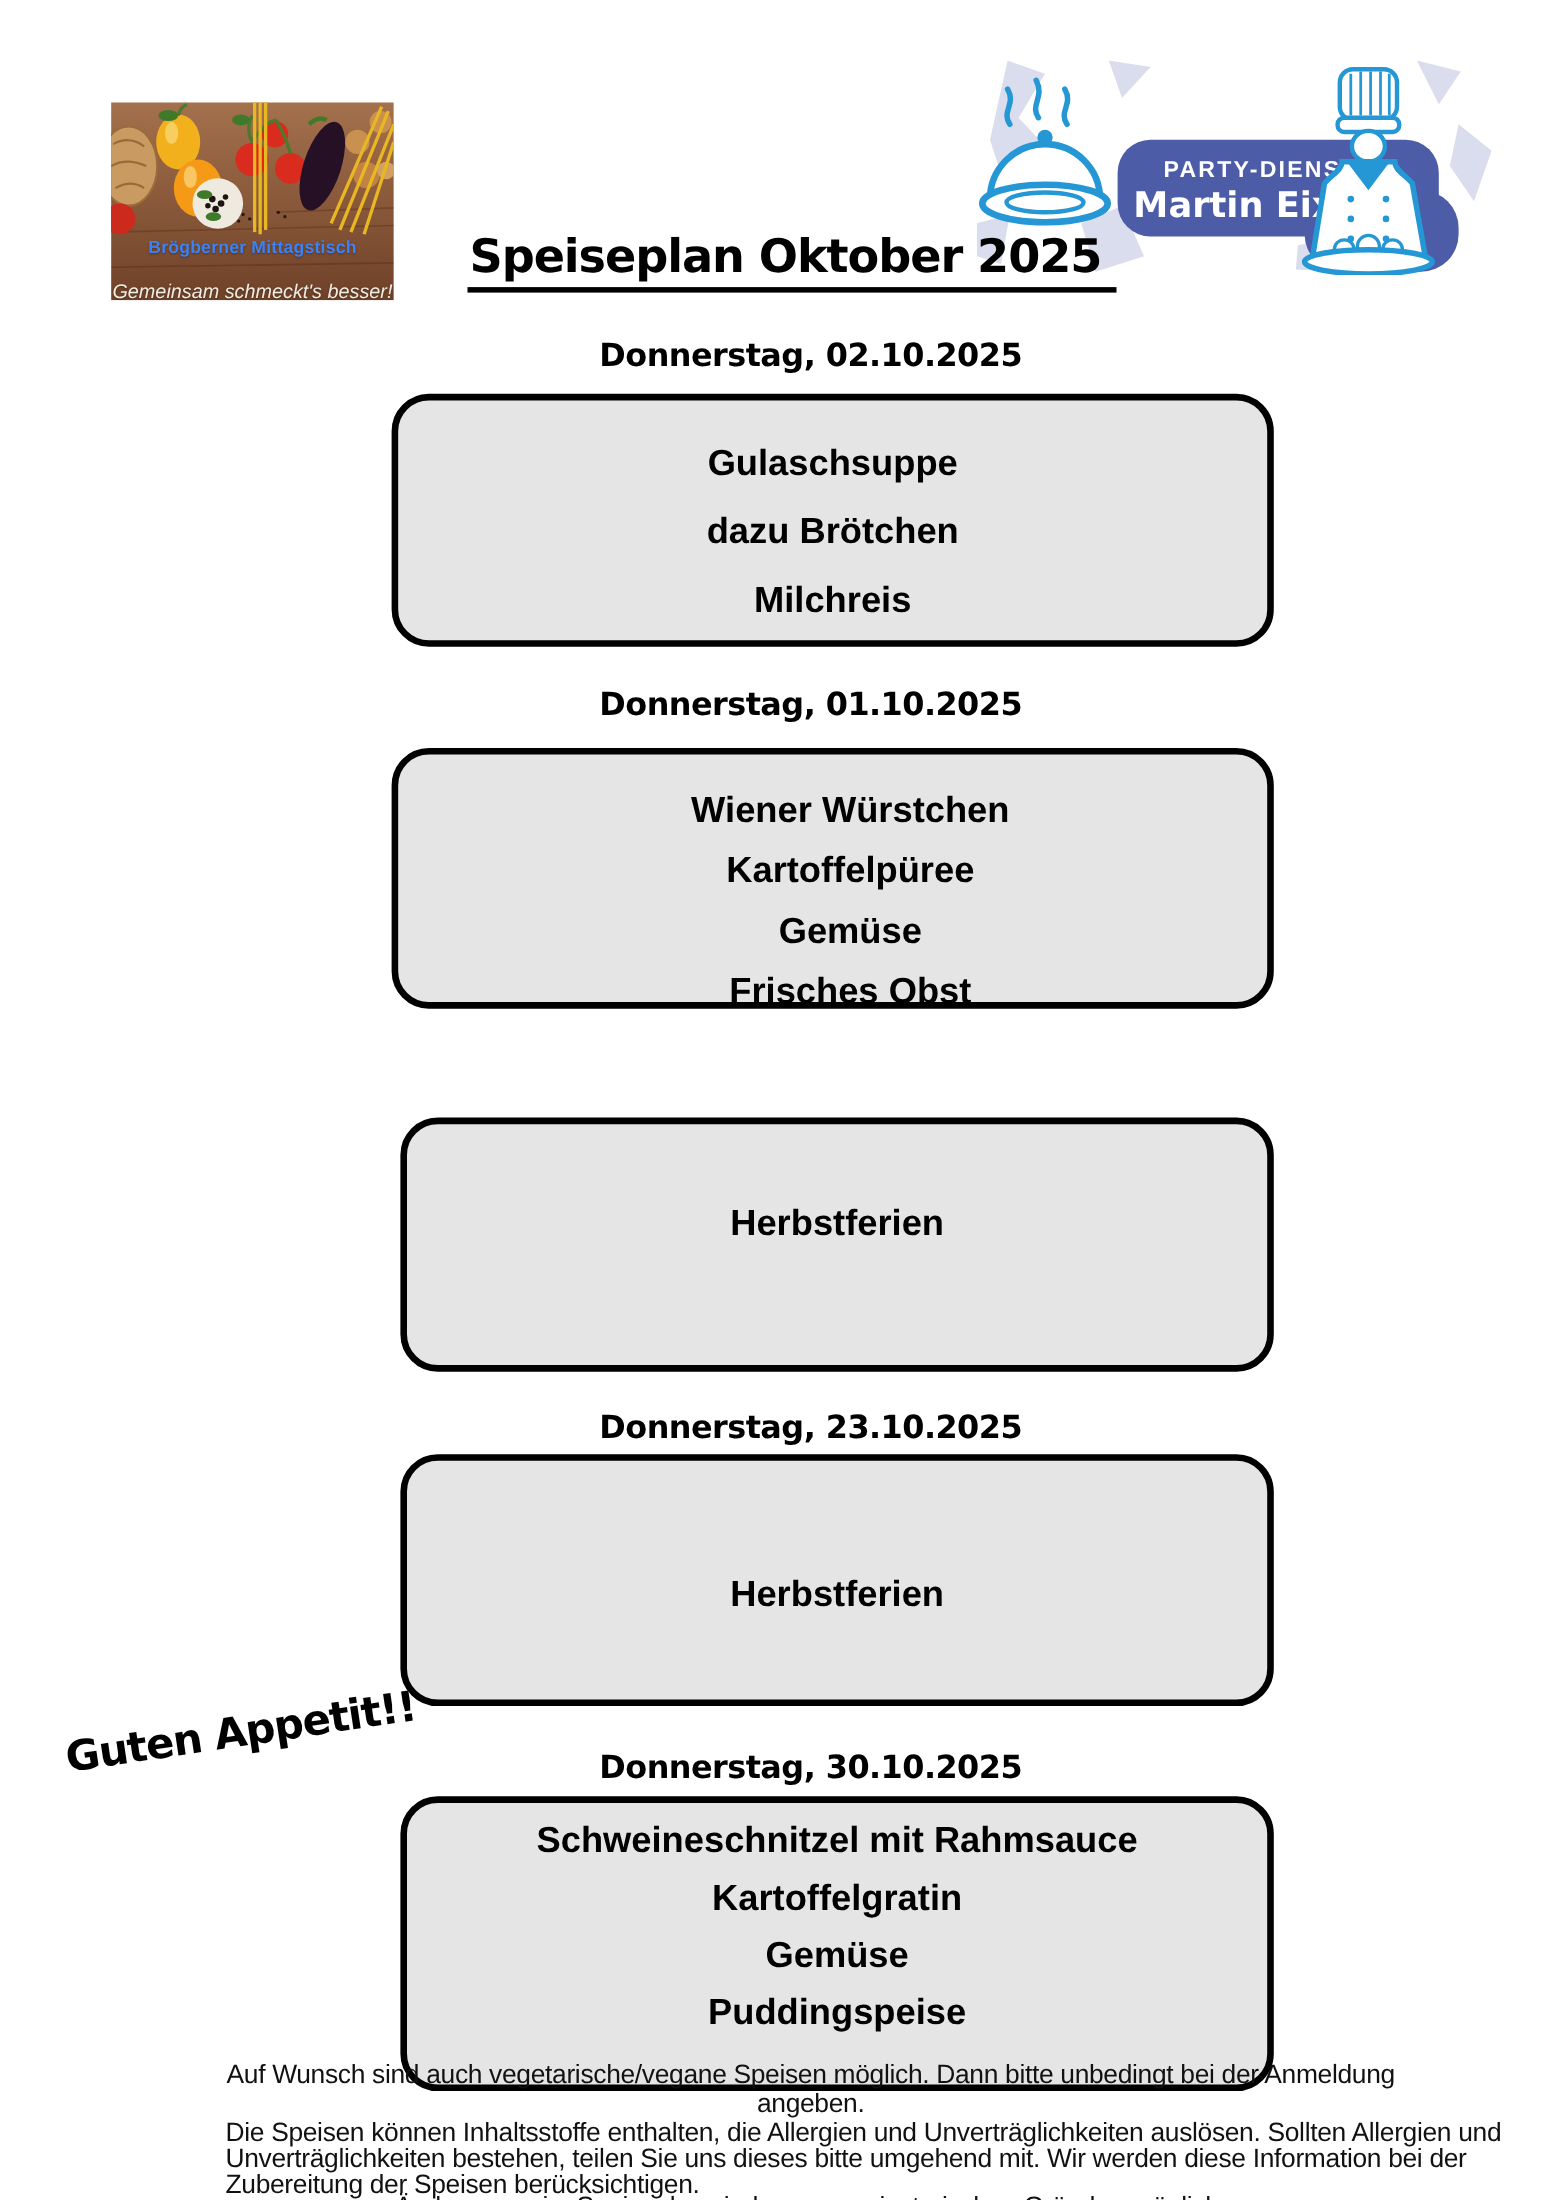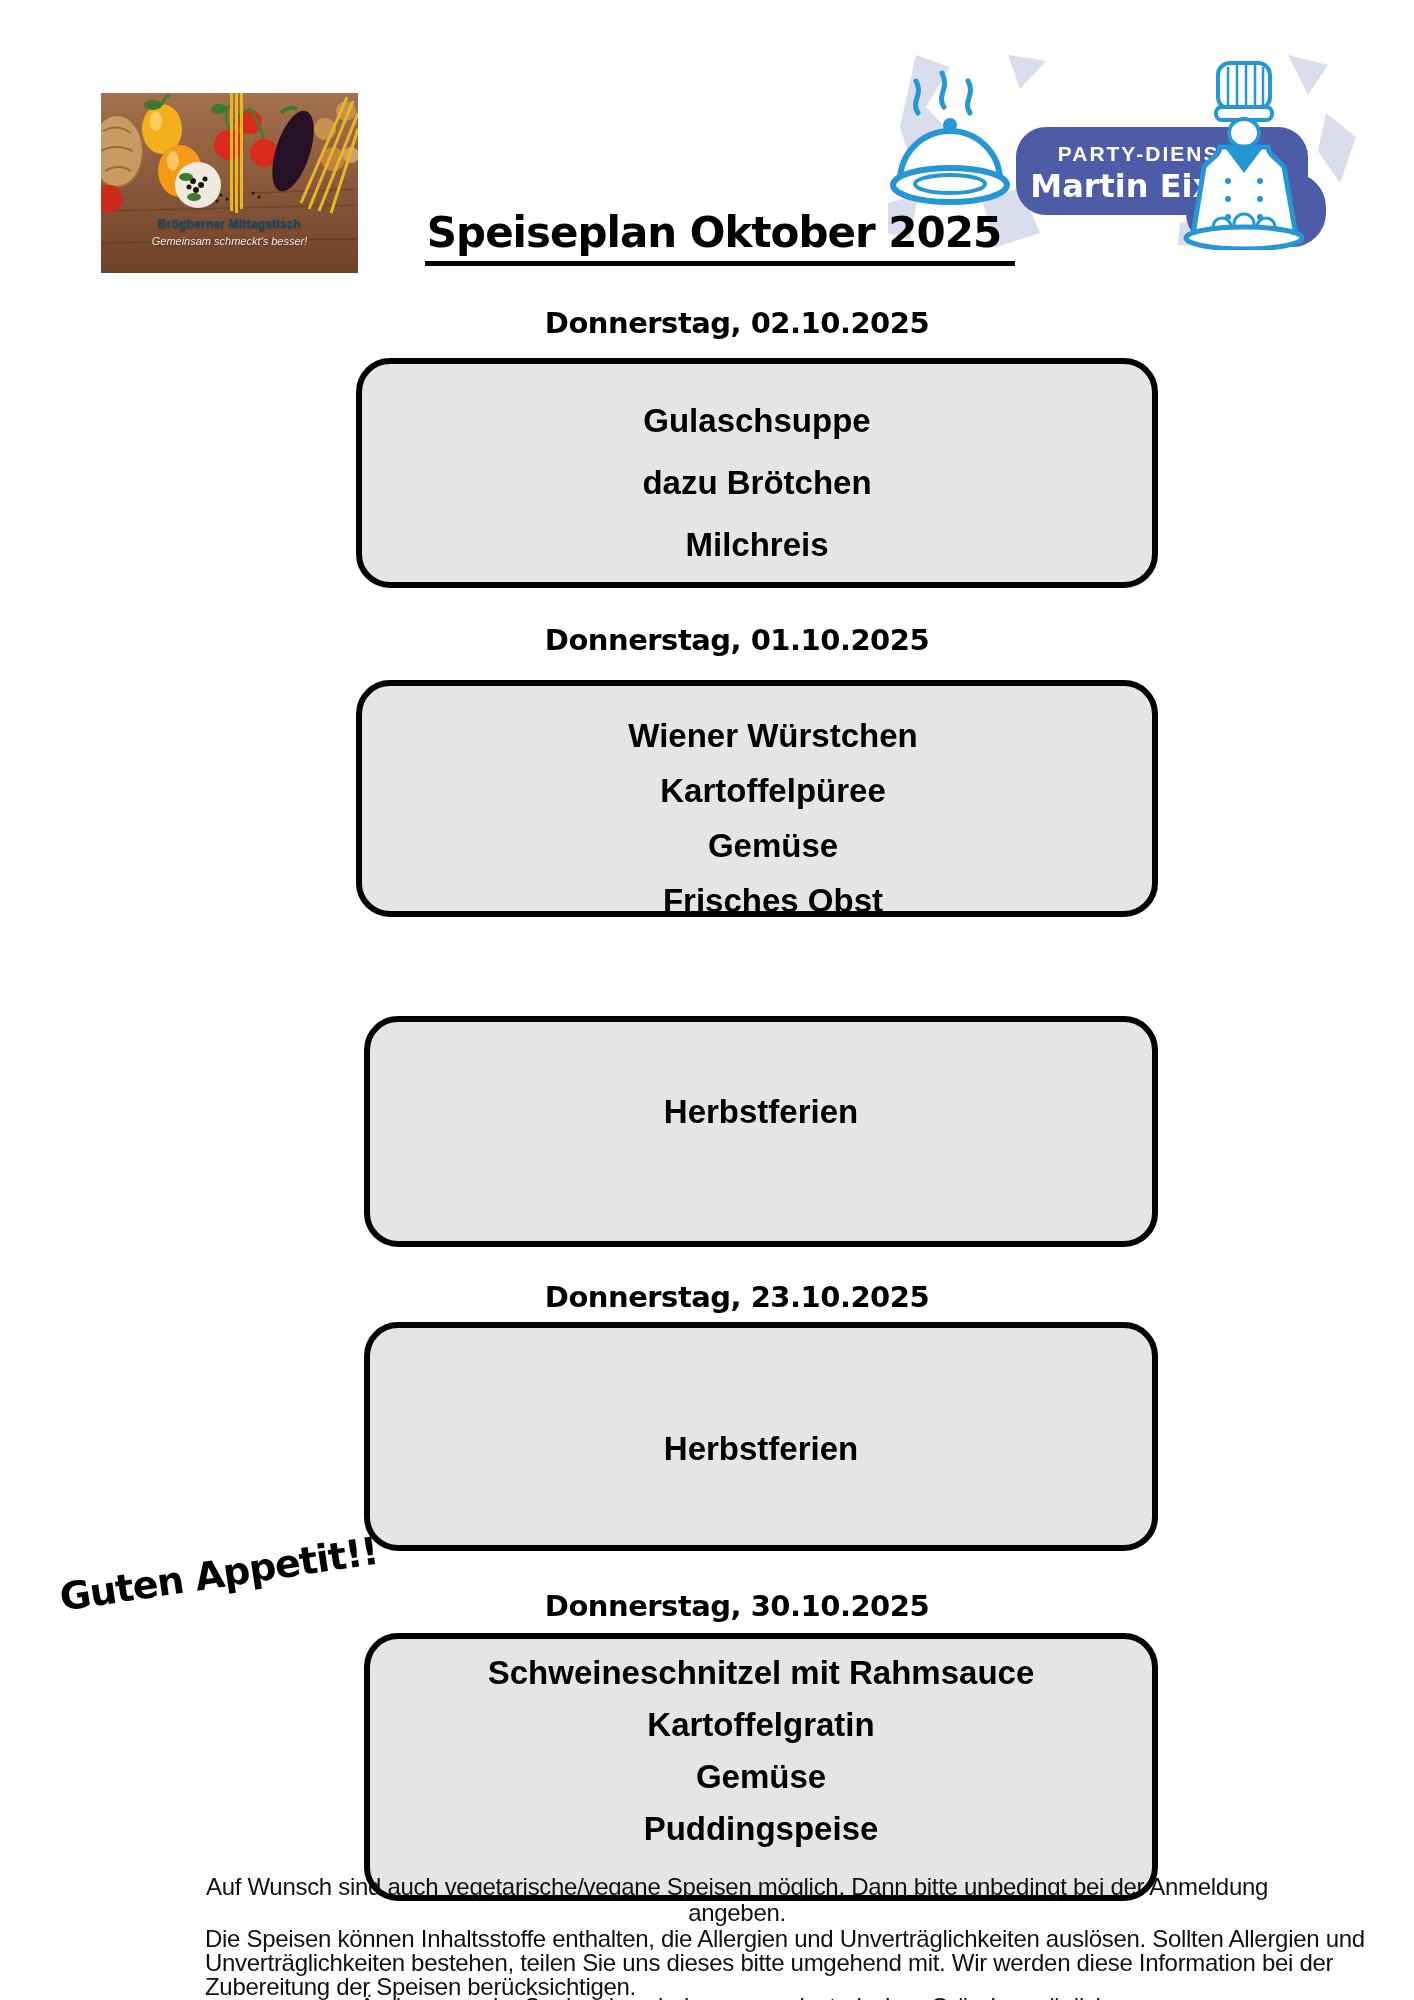--- a/index.html
+++ b/index.html
@@ -4,23 +4,23 @@
 <style>
   html,body { margin:0; padding:0; background:#ffffff; }
   .page {
     position:relative; width:1414px; height:2000px; background:#fff;
     overflow:hidden; font-family:"Liberation Sans", sans-serif; color:#000;
   }
   
   .logo-left { position:absolute; left:101px; top:93px; width:257px; height:180px; }
   .logo-left svg { position:absolute; left:0; top:0; }
   .ll-text { position:absolute; left:0; top:124px; width:257px; text-align:center; }
-  .ll-title { font-size:12px; font-weight:600; color:#0c4a6e; letter-spacing:0.2px;
+  .ll-title { font-size:16px; font-weight:600; color:#3b82f6; letter-spacing:0.2px;
               text-shadow:0 1px 2px rgba(0,0,0,0.35); }
-  .ll-sub   { margin-top:4px; font-size:11px; font-style:italic; color:#efece2;
+  .ll-sub   { margin-top:20px; font-size:18px; font-style:italic; color:#efece2;
               text-shadow:0 1px 2px rgba(0,0,0,0.35); }
   
   .logo-right { position:absolute; left:888px; top:55px; width:470px; height:195px; }
   
   .title {
     position:absolute; left:130px; top:208px; width:1180px; margin:0;
     text-align:center; font-family:"DejaVu Sans", sans-serif;
     font-size:42px; font-weight:bold; letter-spacing:-1px;
   }
   .title span { border-bottom:5px solid #000; padding:0 14px 4px 2px; }

